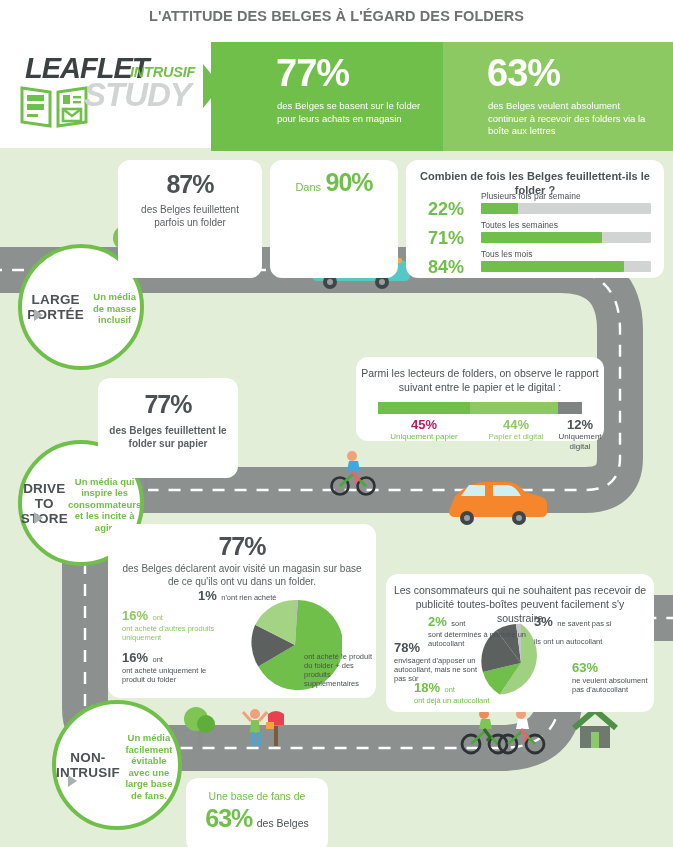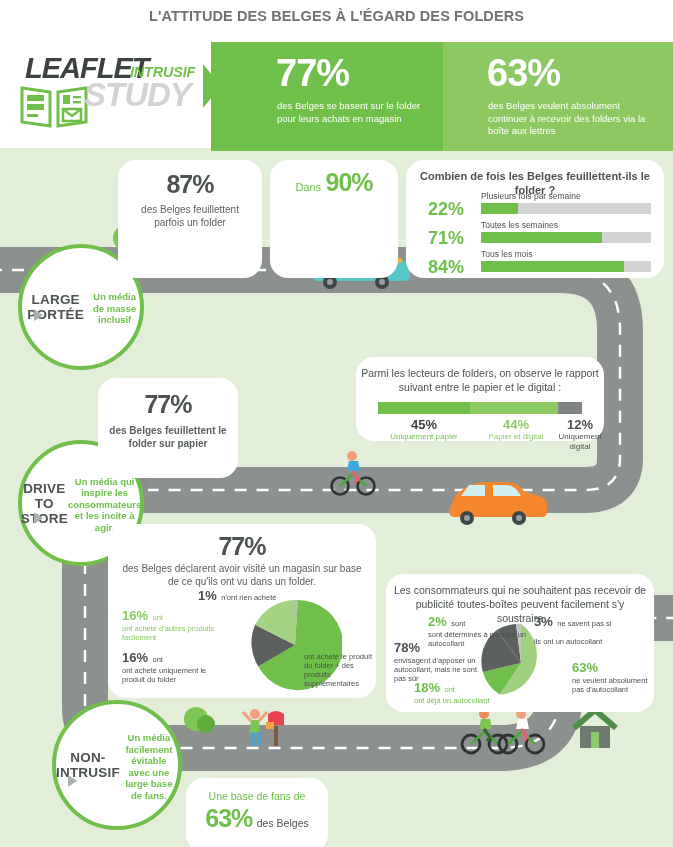--- a/index.html
+++ b/index.html
@@ -58,21 +58,21 @@
   }
   .hdr-pct { position: absolute; color: #fff; font-size: 38px; font-weight: bold; letter-spacing: -1px; }
   .hdr-sub { position: absolute; color: #fff; font-size: 9.5px; line-height: 12.5px; }
 
   
   .roadsvg { position: absolute; left: 0; top: 148px; }
 
   
   .card {
     position: absolute; background: #fff;
-    border-radius: 18px;
+    border-radius: 12px;
   }
   .card-title { font-size: 11px; color: #4c5153; line-height: 14px; text-align: center; font-weight: bold; }
   .big { font-weight: bold; color: #4c5153; letter-spacing: -1px; }
   .sub { font-size: 10px; color: #5a5f60; line-height: 13px; text-align: center; }
 
   
   .badge {
     position: absolute; border-radius: 50%;
     background: #fff; border: 4px solid #70bf4a;
     display: flex; flex-direction: row;
@@ -360,21 +360,21 @@
   </div>
 
   <div class="card" style="left:356px; top:357px; width:248px; height:84px;">
     <div class="card-title" style="margin-top:9px; font-weight:normal; font-size:10.5px;">Parmi les lecteurs de folders, on observe le rapport suivant entre le papier et le digital :</div>
     <div class="ratio" style="left:22px; top:45px; width:204px;">
       <div class="ratio-seg" style="width:45%; background:#70bf4a;"></div>
       <div class="ratio-seg" style="width:43%; background:#8cc963;"></div>
       <div class="ratio-seg" style="width:12%; background:#7f8483;"></div>
     </div>
     <div class="ratio-lab" style="left:22px; top:60px; width:92px;">
-      <div class="ratio-pct" style="color:#404040;">45%</div>
+      <div class="ratio-pct" style="color:#be185d;">45%</div>
       <div class="ratio-txt" style="color:#70bf4a;">Uniquement papier</div>
     </div>
     <div class="ratio-lab" style="left:114px; top:60px; width:92px;">
       <div class="ratio-pct" style="color:#8cc963;">44%</div>
       <div class="ratio-txt" style="color:#8cc963;">Papier et digital</div>
     </div>
     <div class="ratio-lab" style="left:200px; top:60px; width:48px;">
       <div class="ratio-pct" style="color:#4c5153;">12%</div>
       <div class="ratio-txt" style="color:#4c5153;">Uniquement digital</div>
     </div>
@@ -400,21 +400,21 @@
       <path d="M50 50 L7.6 28.5 A48 48 0 0 1 50 2 Z" fill="#a4d483"></path>
     </svg>
 
     <div class="pl" style="left:90px; top:62px; width:110px;">
       <b style="color:#4c5153;">1%</b>
       <span>n'ont rien acheté</span>
     </div>
     <div class="pl" style="left:14px; top:82px; width:100px;">
       <b style="color:#8cc963;">16%</b>
       <span style="color:#8cc963;"> ont</span>
-      <span class="tx" style="color:#8cc963;">ont acheté d'autres produits facilement</span>
+      <span class="tx" style="color:#8cc963;">ont acheté d'autres produits uniquement</span>
     </div>
     <div class="pl" style="left:14px; top:124px; width:100px;">
       <b style="color:#4c5153;">16%</b>
       <span> ont</span>
       <span class="tx">ont acheté uniquement le produit du folder</span>
     </div>
     <div class="pl" style="left:196px; top:110px; width:72px;">
       <b style="color:#70bf4a;">67%</b>
       <span class="tx">ont acheté le produit du folder + des produits supplémentaires</span>
     </div>

